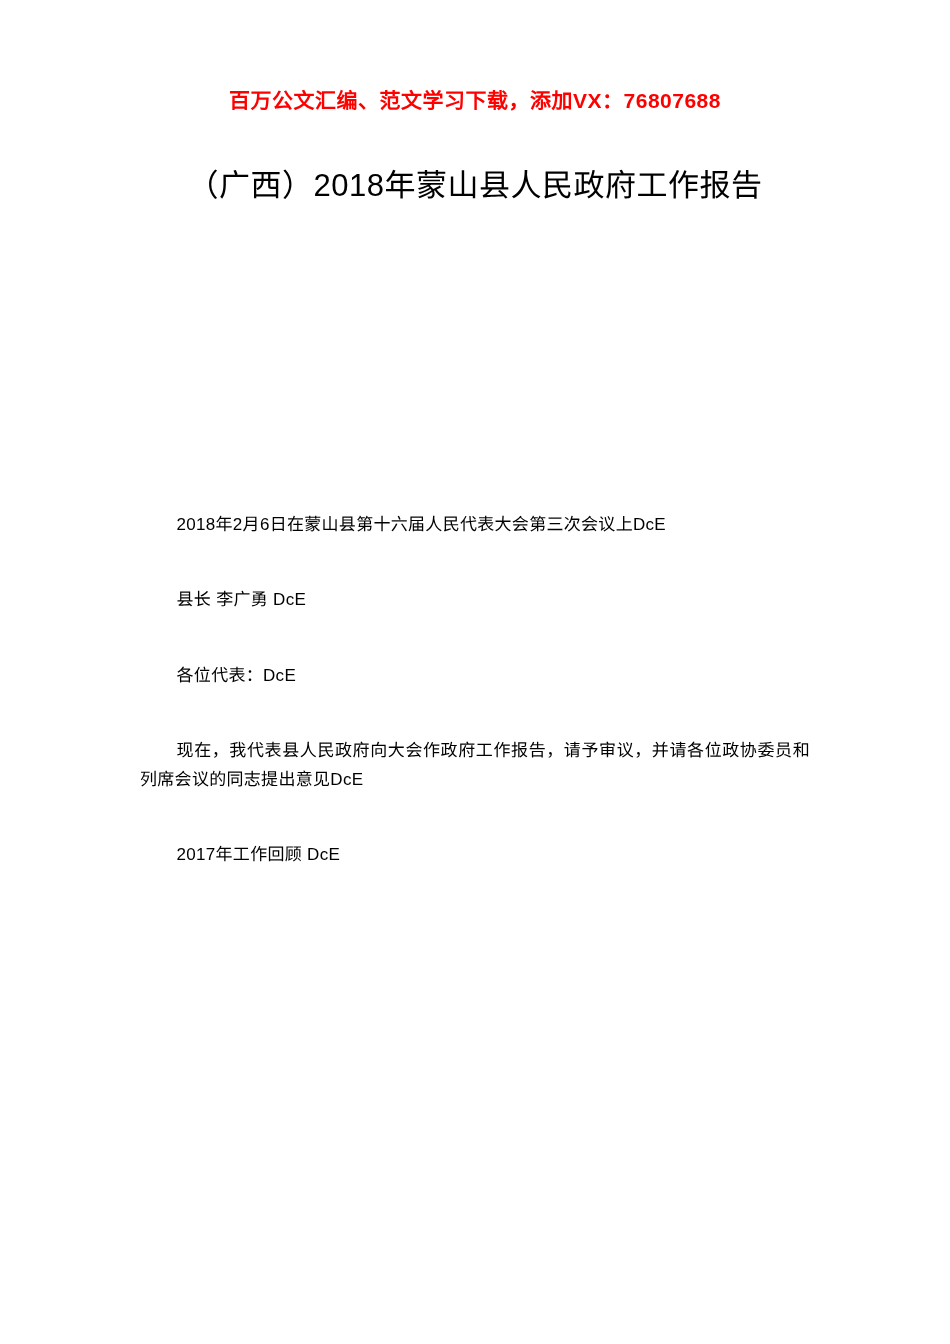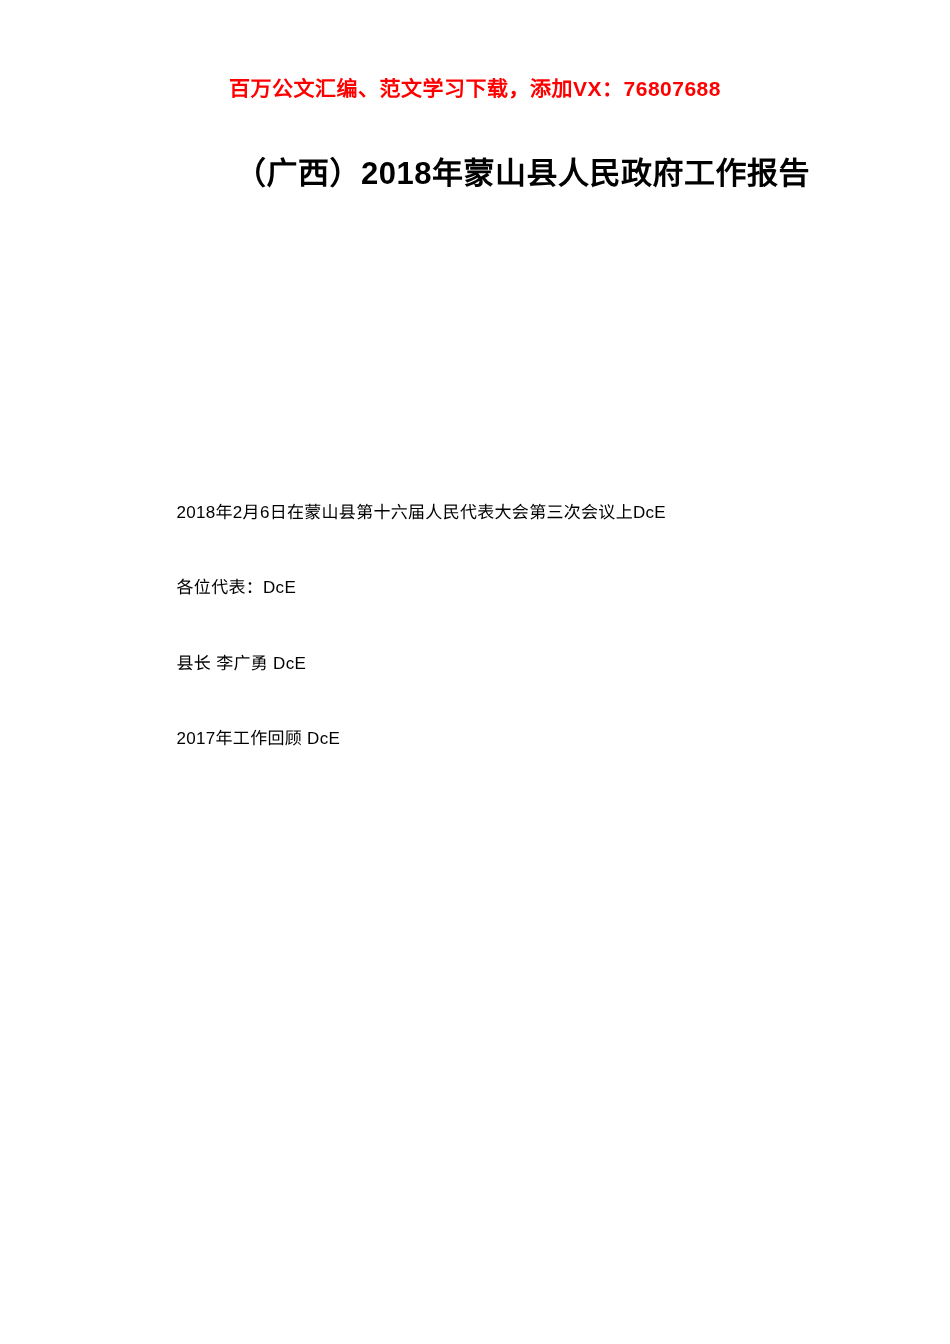--- a/index.html
+++ b/index.html
@@ -12,36 +12,36 @@
     height: 1344px;
     position: relative;
     font-family: "Liberation Sans", "DejaVu Sans", sans-serif;
     color: #000000;
     overflow: hidden;
   }
   .page {
     width: 950px;
     height: 1100px;
     box-sizing: border-box;
-    padding: 4px 140px;
+    padding: 16px 140px;
     position: relative;
   }
   .watermark {
     color: #ff0000;
     font-size: 21px;
     font-weight: 700;
     text-align: center;
     letter-spacing: 0.5px;
     padding-top: 68px;
     white-space: nowrap;
   }
   .doc-title {
-    text-align: right;
+    text-align: center;
     font-size: 31px;
-    font-weight: 700;
+    font-weight: 400;
     line-height: 1.55;
     margin-top: 48px;
     letter-spacing: 0.5px;
   }
   .title-line2 {
     display: block;
   }
   .spacer {
     height: 300px;
   }
@@ -66,17 +66,18 @@
 
   <div class="watermark">百万公文汇编、范文学习下载，添加VX：76807688</div>
 
   <div class="doc-title">
     <span>（广西）2018年蒙山县人民政府工作报告</span>
   </div>
 
   <div class="spacer"></div>
 
   <div class="body-block indent">2018年2月6日在蒙山县第十六届人民代表大会第三次会议上DcE</div>
+  <div class="body-block indent">县长 李广勇 DcE</div>
   <div class="body-block indent">各位代表：DcE</div>
-  <div class="body-block indent">县长 李广勇 DcE</div>
+  <div class="body-block indent">现在，我代表县人民政府向大会作政府工作报告，请予审议，并请各位政协委员和列席会议的同志提出意见DcE</div>
   <div class="body-block indent">2017年工作回顾 DcE</div>
 
 </div>
 
 </body></html>

